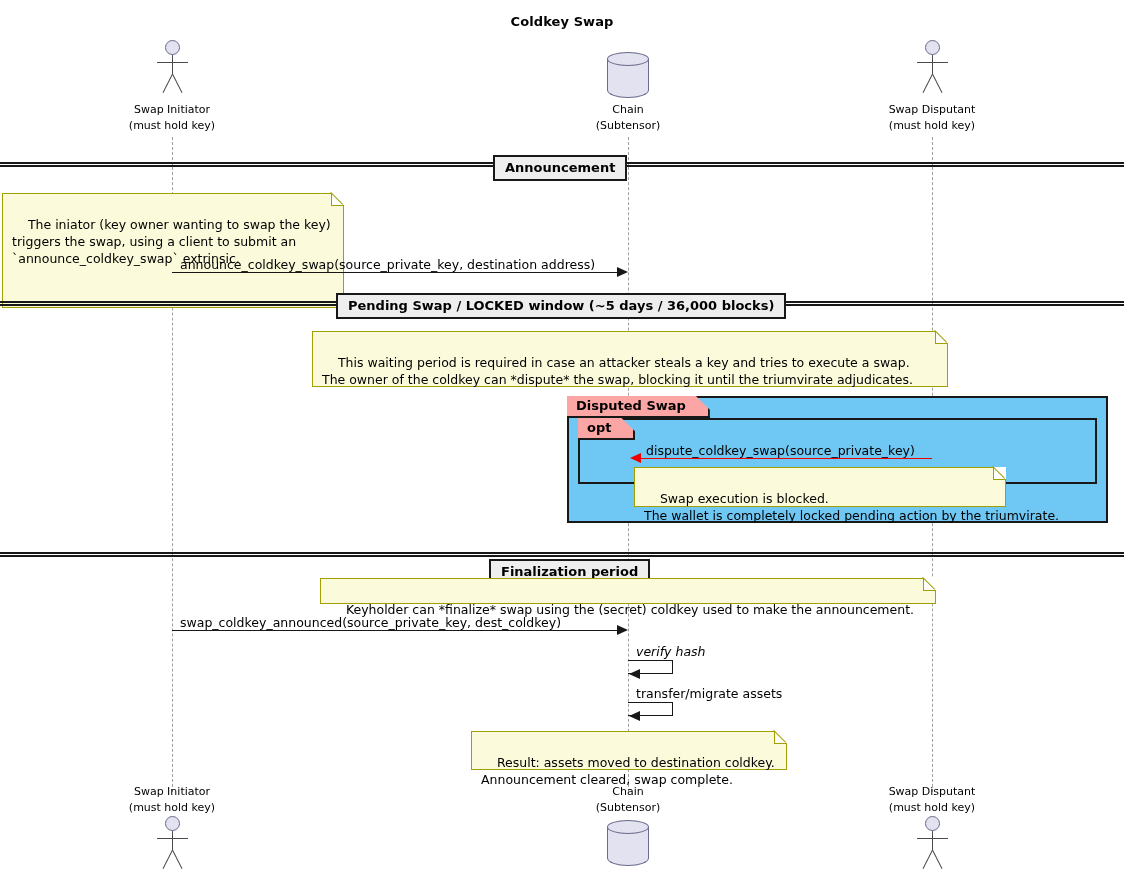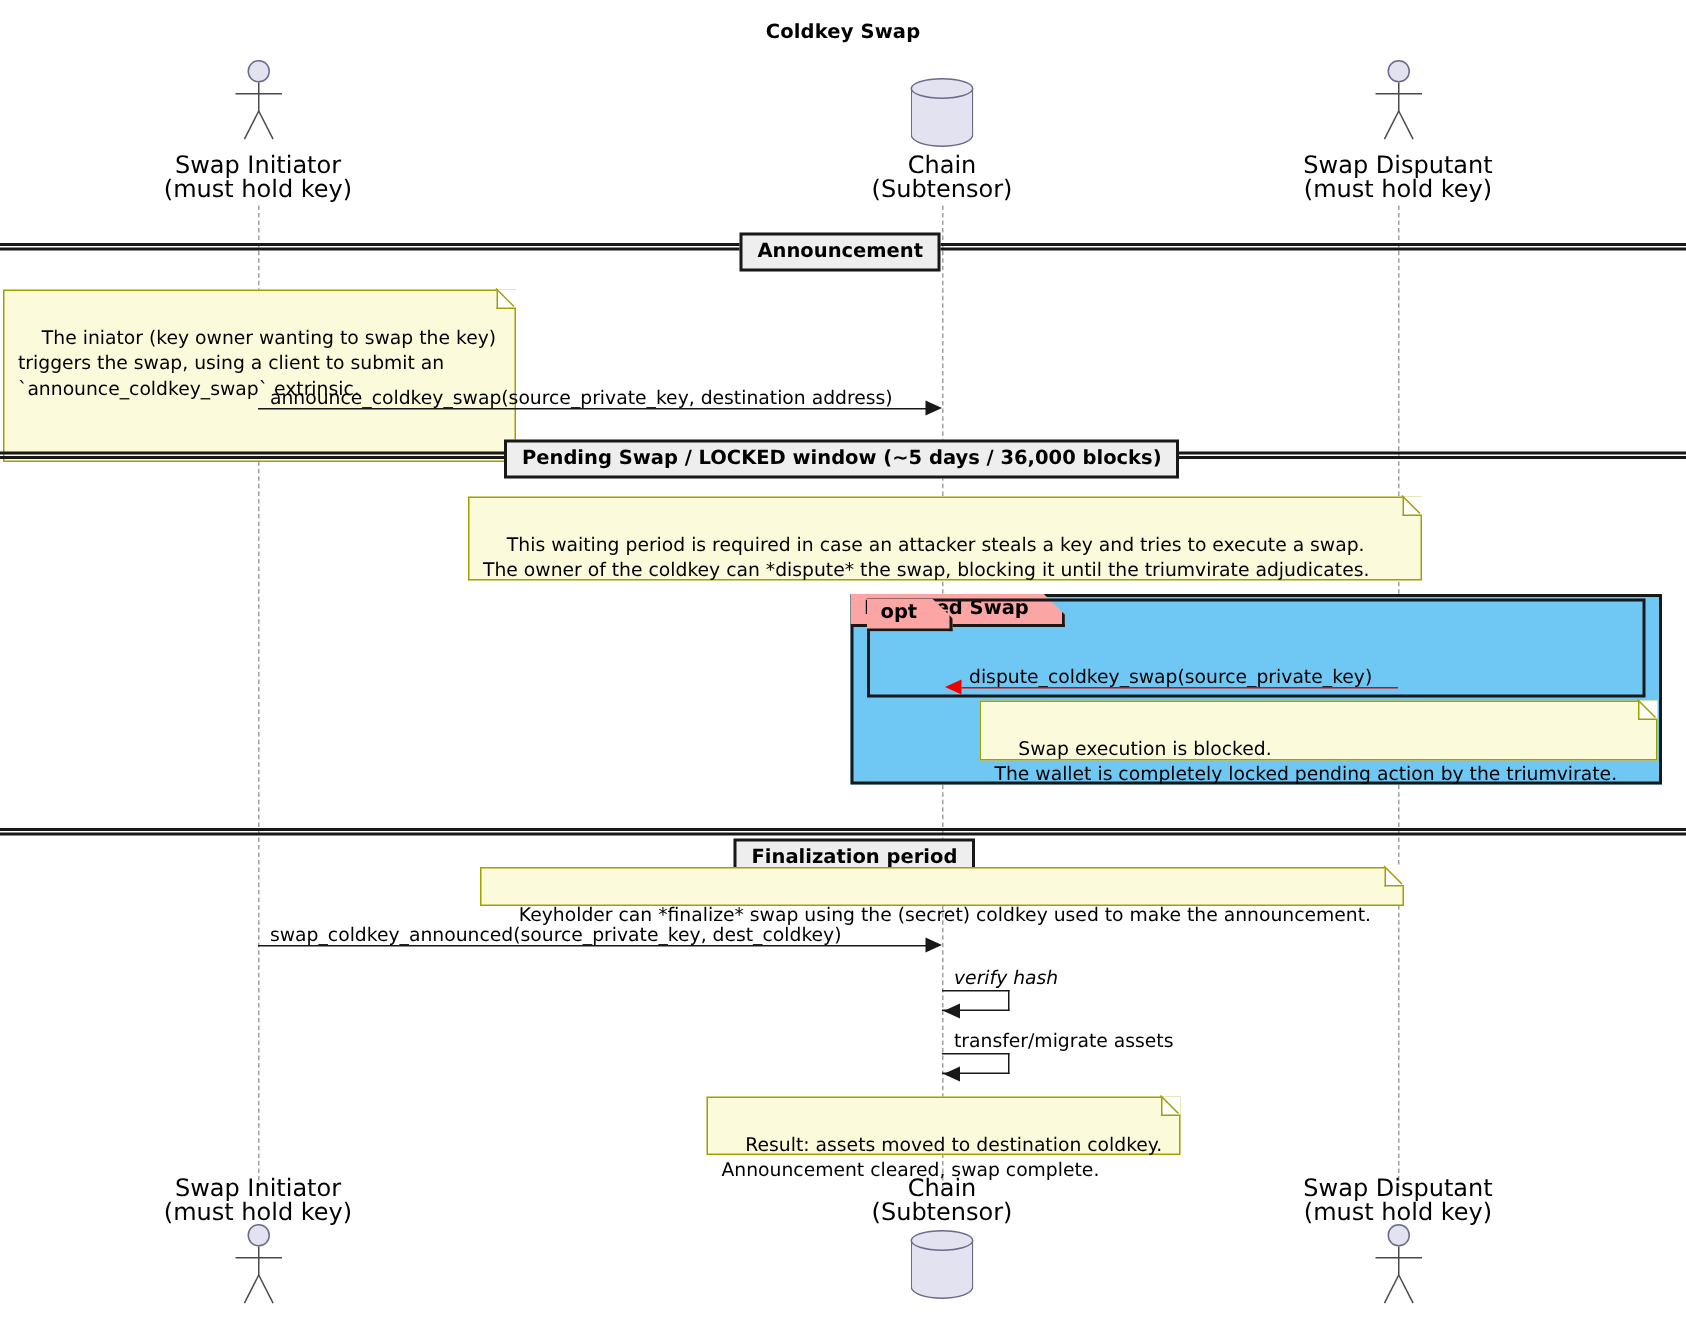--- a/index.html
+++ b/index.html
@@ -91,21 +91,21 @@
     width: 42px; height: 14px;
     background: #E2E2F0;
     border: 1px solid #6A6A8C;
     box-sizing: border-box;
     border-radius: 50%;
   }
 
   .participant-label {
     position: absolute;
     text-align: center;
-    font-size: 16px;
+    font-size: 11px;
     line-height: 16px;
     white-space: nowrap;
   }
 
   
   .divider-rail {
     position: absolute;
     left: 0;
     width: 1124px;
     height: 5px;
@@ -291,29 +291,29 @@
   <div class="note" style="left:312px; top:331px; width:636px; height:56px;">
     <span>This waiting period is required in case an attacker steals a key and tries to execute a swap.
 The owner of the coldkey can *dispute* the swap, blocking it until the triumvirate adjudicates.</span>
     <span class="fold"></span>
   </div>
 
   <div class="group-outer" style="left:567px; top:396px; width:541px; height:127px;">
     <div class="group-tab" style="left:-2px; top:-2px;">Disputed Swap</div>
   </div>
 
-  <div class="group-inner" style="left:578px; top:399px; width:519px; height:66px;">
+  <div class="group-inner" style="left:578px; top:418px; width:519px; height:66px;">
     <div class="group-tab" style="left:-2px; top:-2px;">opt</div>
   </div>
 
   <div class="msg-label" style="left:646px; top:443px;">dispute_coldkey_swap(source_private_key)</div>
   <div class="msg-line red" style="left:641px; top:458px; width:291px;"></div>
   <div class="arrow-head arrow-left red" style="left:630px; top:453px;"></div>
 
-  <div class="note" style="left:634px; top:467px; width:452px; height:40px;margin-left:19px;">
+  <div class="note" style="left:634px; top:467px; width:372px; height:40px;">
     <span>Swap execution is blocked.
 The wallet is completely locked pending action by the triumvirate.</span>
     <span class="fold"></span>
   </div>
 
   <div class="divider-rail" style="top:552px;"></div>
   <div class="divider-box" style="left:489px; top:544px;margin-top:15px;">Finalization period</div>
 
   <div class="note" style="left:320px; top:578px; width:616px; height:26px;">
     <span>Keyholder can *finalize* swap using the (secret) coldkey used to make the announcement.</span>

